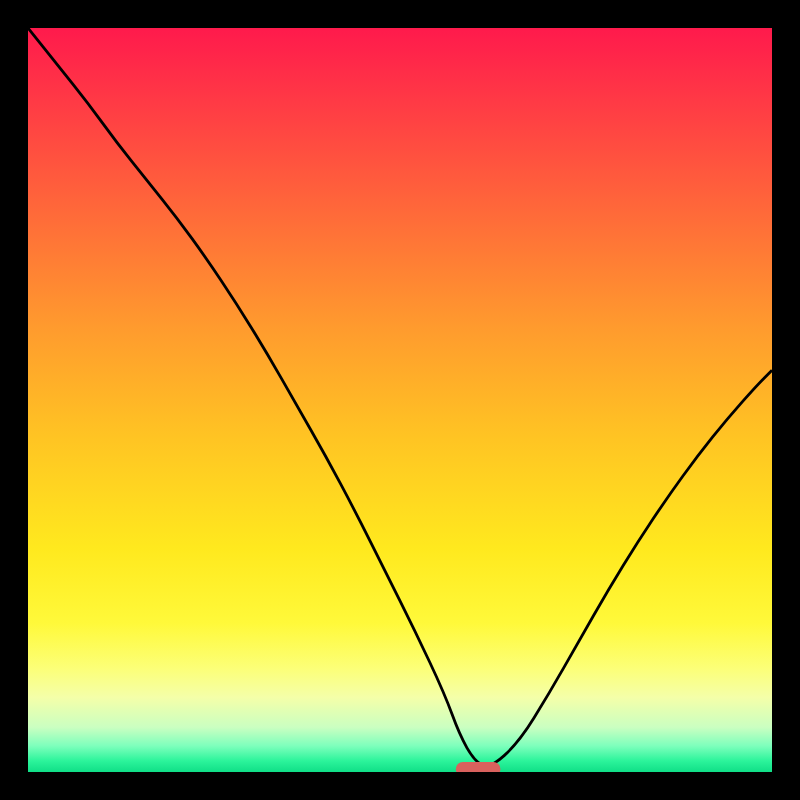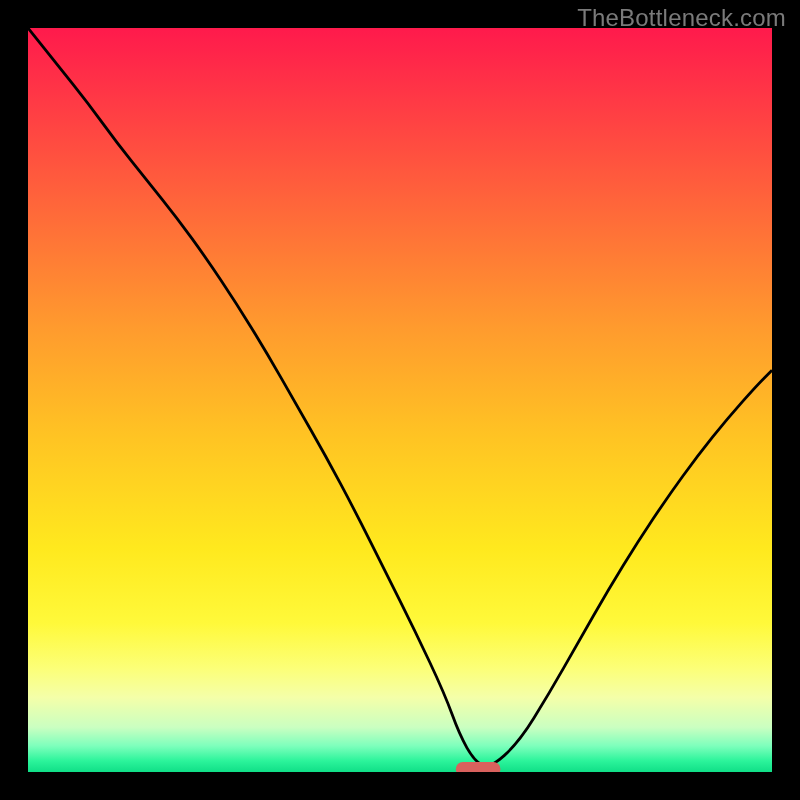--- a/index.html
+++ b/index.html
@@ -40,21 +40,20 @@
   .plot-area svg {
     display: block;
     width: 744px;
     height: 744px;
   }
 </style>
 </head>
 <body>
 
 <div class="frame">
-  <div class="watermark">TheBottleneck.com</div>
 
   <div class="plot-area">
     <svg id="chart-svg" viewBox="0 0 744 744">
       <defs>
         <linearGradient id="bg-grad" x1="0" y1="0" x2="0" y2="1">
             <stop offset="0%" stop-color="#ff1a4c"></stop>
             <stop offset="10%" stop-color="#ff3a45"></stop>
             <stop offset="25%" stop-color="#ff6a39"></stop>
             <stop offset="40%" stop-color="#ff9a2e"></stop>
             <stop offset="55.00000000000001%" stop-color="#ffc423"></stop>

